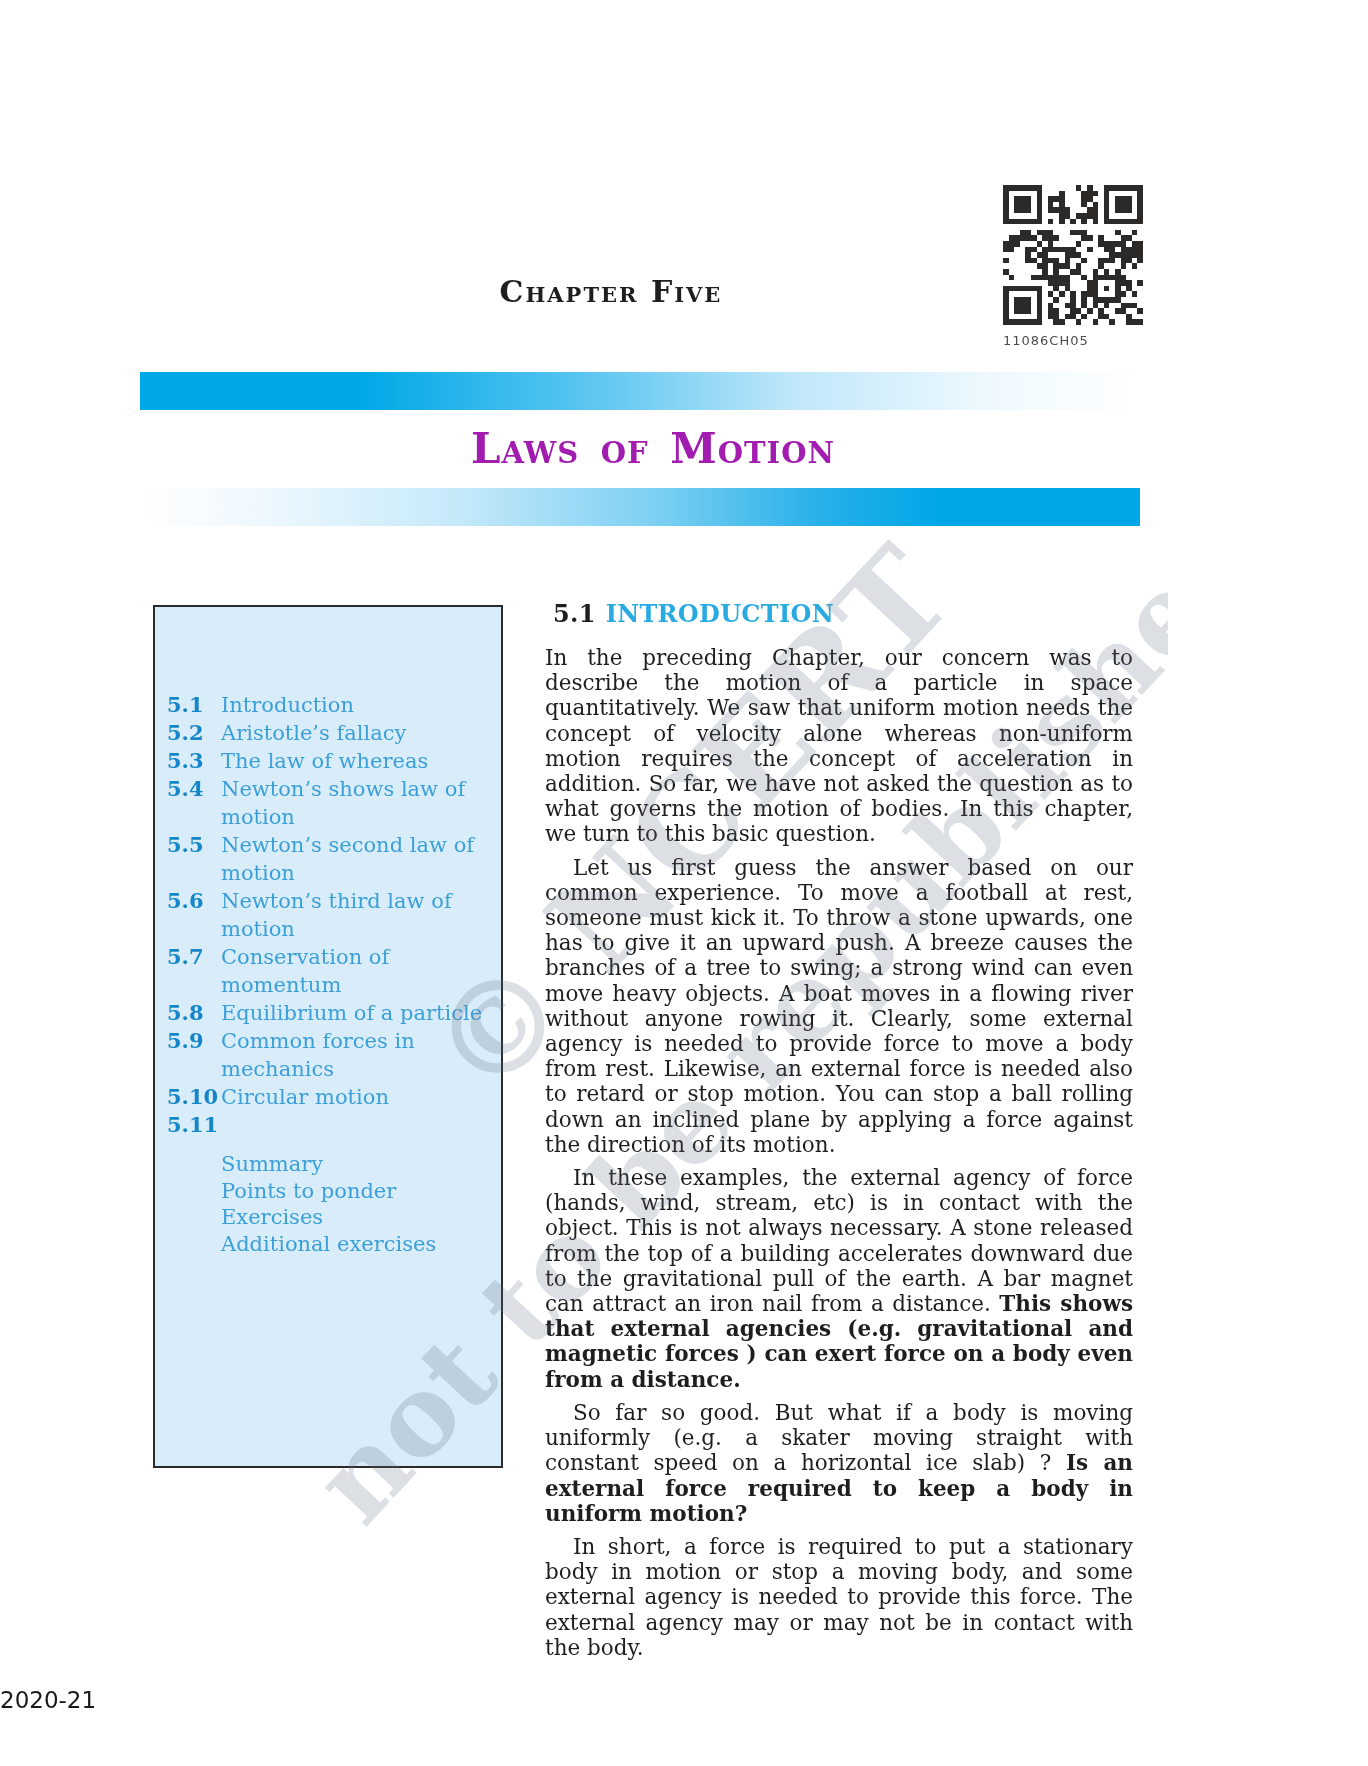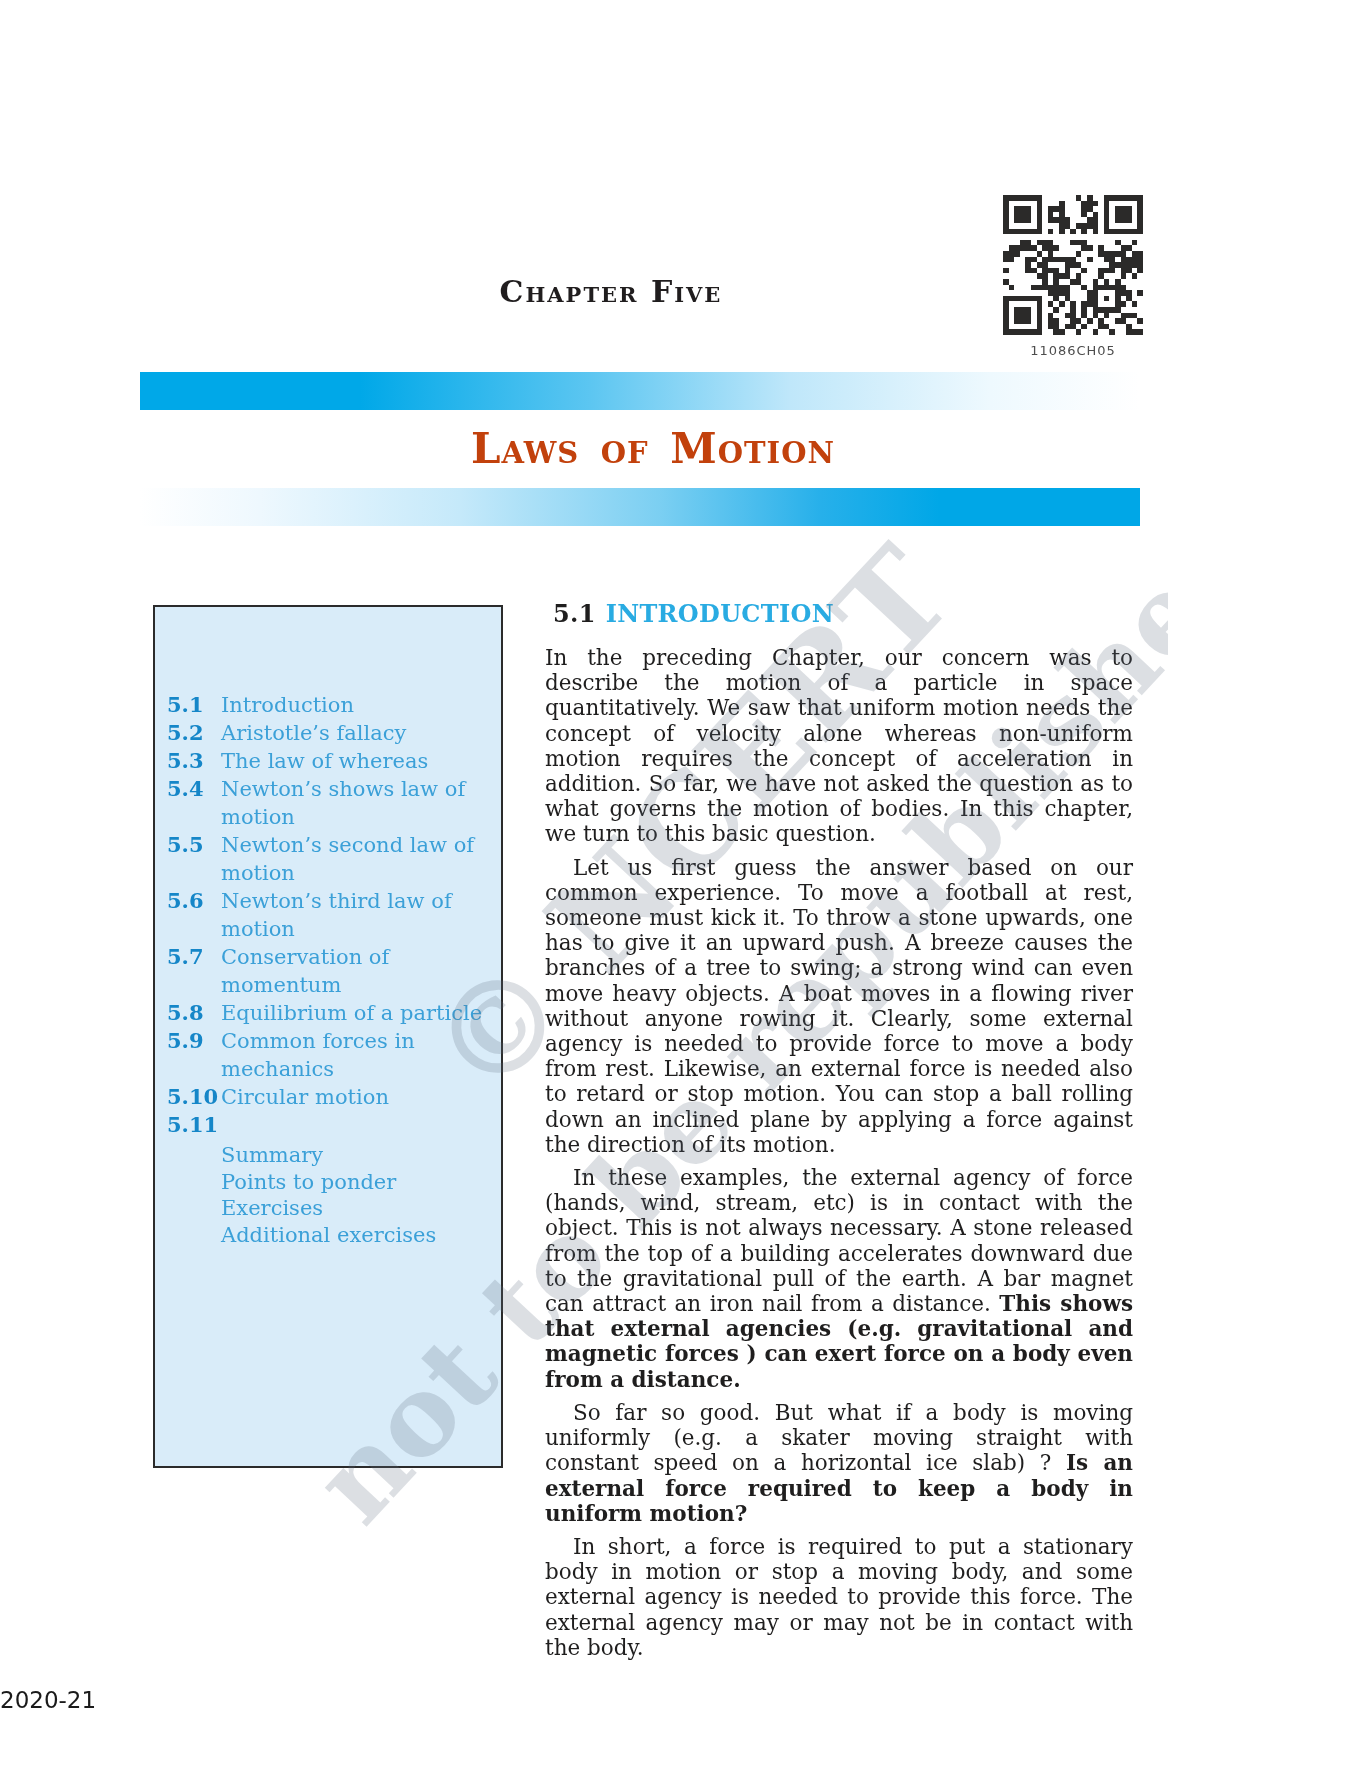--- a/index.html
+++ b/index.html
@@ -4,43 +4,43 @@
 <style>
   html,body{margin:0;padding:0;background:#ffffff;}
   #page{position:relative;width:1168px;height:1766px;background:#ffffff;overflow:hidden;
         font-family:"DejaVu Serif","Liberation Serif",serif;color:#1f1e1e;}
 
   
   .chapter-label{position:absolute;left:455px;top:274px;width:312px;text-align:center;
     font-weight:bold;font-variant:small-caps;font-size:30px;letter-spacing:2px;color:#201d1e;}
 
   
-  .qr-wrap{position:absolute;left:1003px;top:195px;width:140px;text-align:center;}
+  .qr-wrap{position:absolute;left:1003px;top:185px;width:140px;}
   .qr-label{margin-top:4px;font-family:"DejaVu Sans","Liberation Sans",sans-serif;
     font-size:13px;color:#4d4d4d;letter-spacing:1px;}
 
   
   .bar1{position:absolute;left:140px;top:372px;width:1000px;height:38px;
     background:linear-gradient(90deg,#00a8e8 0%,#00a8e8 22%,#5cc6f1 45%,#bfe7fa 65%,#eef9fe 85%,#ffffff 100%);}
   .bar2{position:absolute;left:140px;top:488px;width:1000px;height:38px;
     background:linear-gradient(90deg,#ffffff 0%,#eef8fe 12%,#c5e9fa 32%,#7bcff2 52%,#27b0ea 68%,#00a7e7 80%,#00a7e7 100%);}
 
   
   .page-title{position:absolute;left:140px;top:424px;width:1026px;text-align:center;
     font-weight:bold;font-variant:small-caps;font-size:42px;letter-spacing:1px;
-    word-spacing:6px;color:#c2410c;}
+    word-spacing:6px;color:#a21caf;}
 
   
   .toc-box{position:absolute;left:153px;top:605px;width:350px;height:863px;
     background:#d9ecf9;border:2.5px solid #2b2b2b;box-sizing:border-box;
     padding:84px 4px 0 12px;}
   .toc-row{display:grid;grid-template-columns:54px 1fr;font-size:21px;line-height:28px;}
   .toc-num{font-weight:bold;color:#1586c8;}
   .toc-label{color:#3ba0d8;}
-  .toc-extras{margin-top:3px;margin-left:54px;}
+  .toc-extras{margin-top:12px;margin-left:54px;}
   .toc-extra{font-size:21px;line-height:26.5px;color:#3ba0d8;}
 
   
   .main-col{position:absolute;left:537px;top:599px;width:604px;}
   .section-heading{font-size:24px;font-weight:bold;margin:0 0 17px 16px;letter-spacing:.3px;}
   .section-num{color:#1f1e1e;margin-right:10px;}
   .section-title{color:#29abe2;}
   .para{margin:8px;font-size:21.5px;line-height:25.2px;text-align:justify;
     text-justify:inter-word;color:#1f1e1e;}
   .para.ind{text-indent:28px;}

